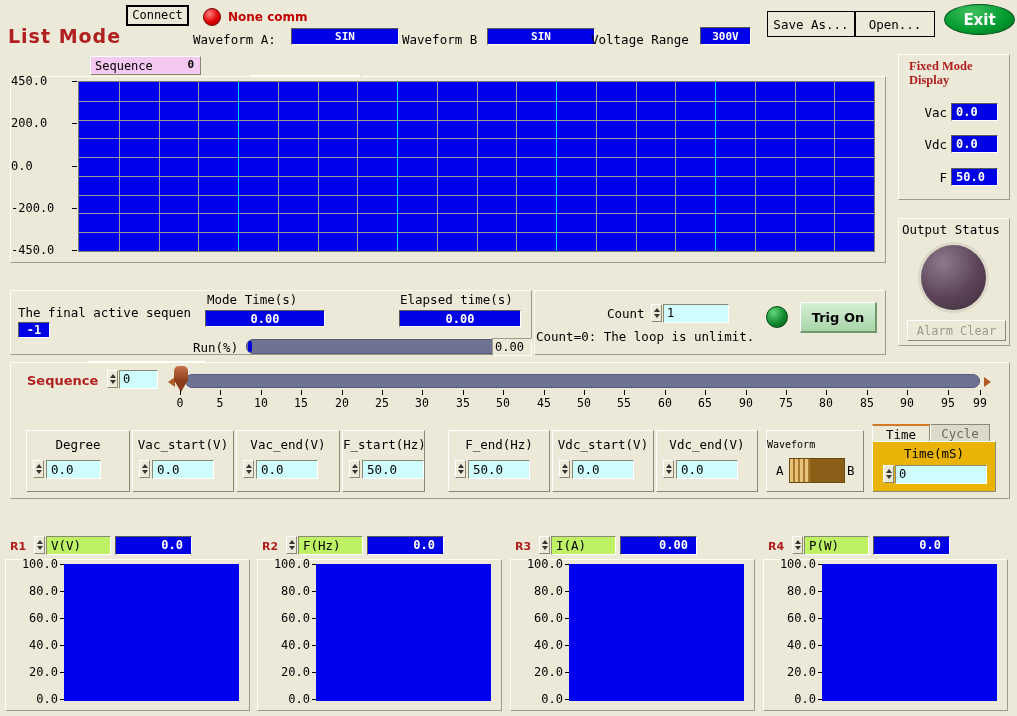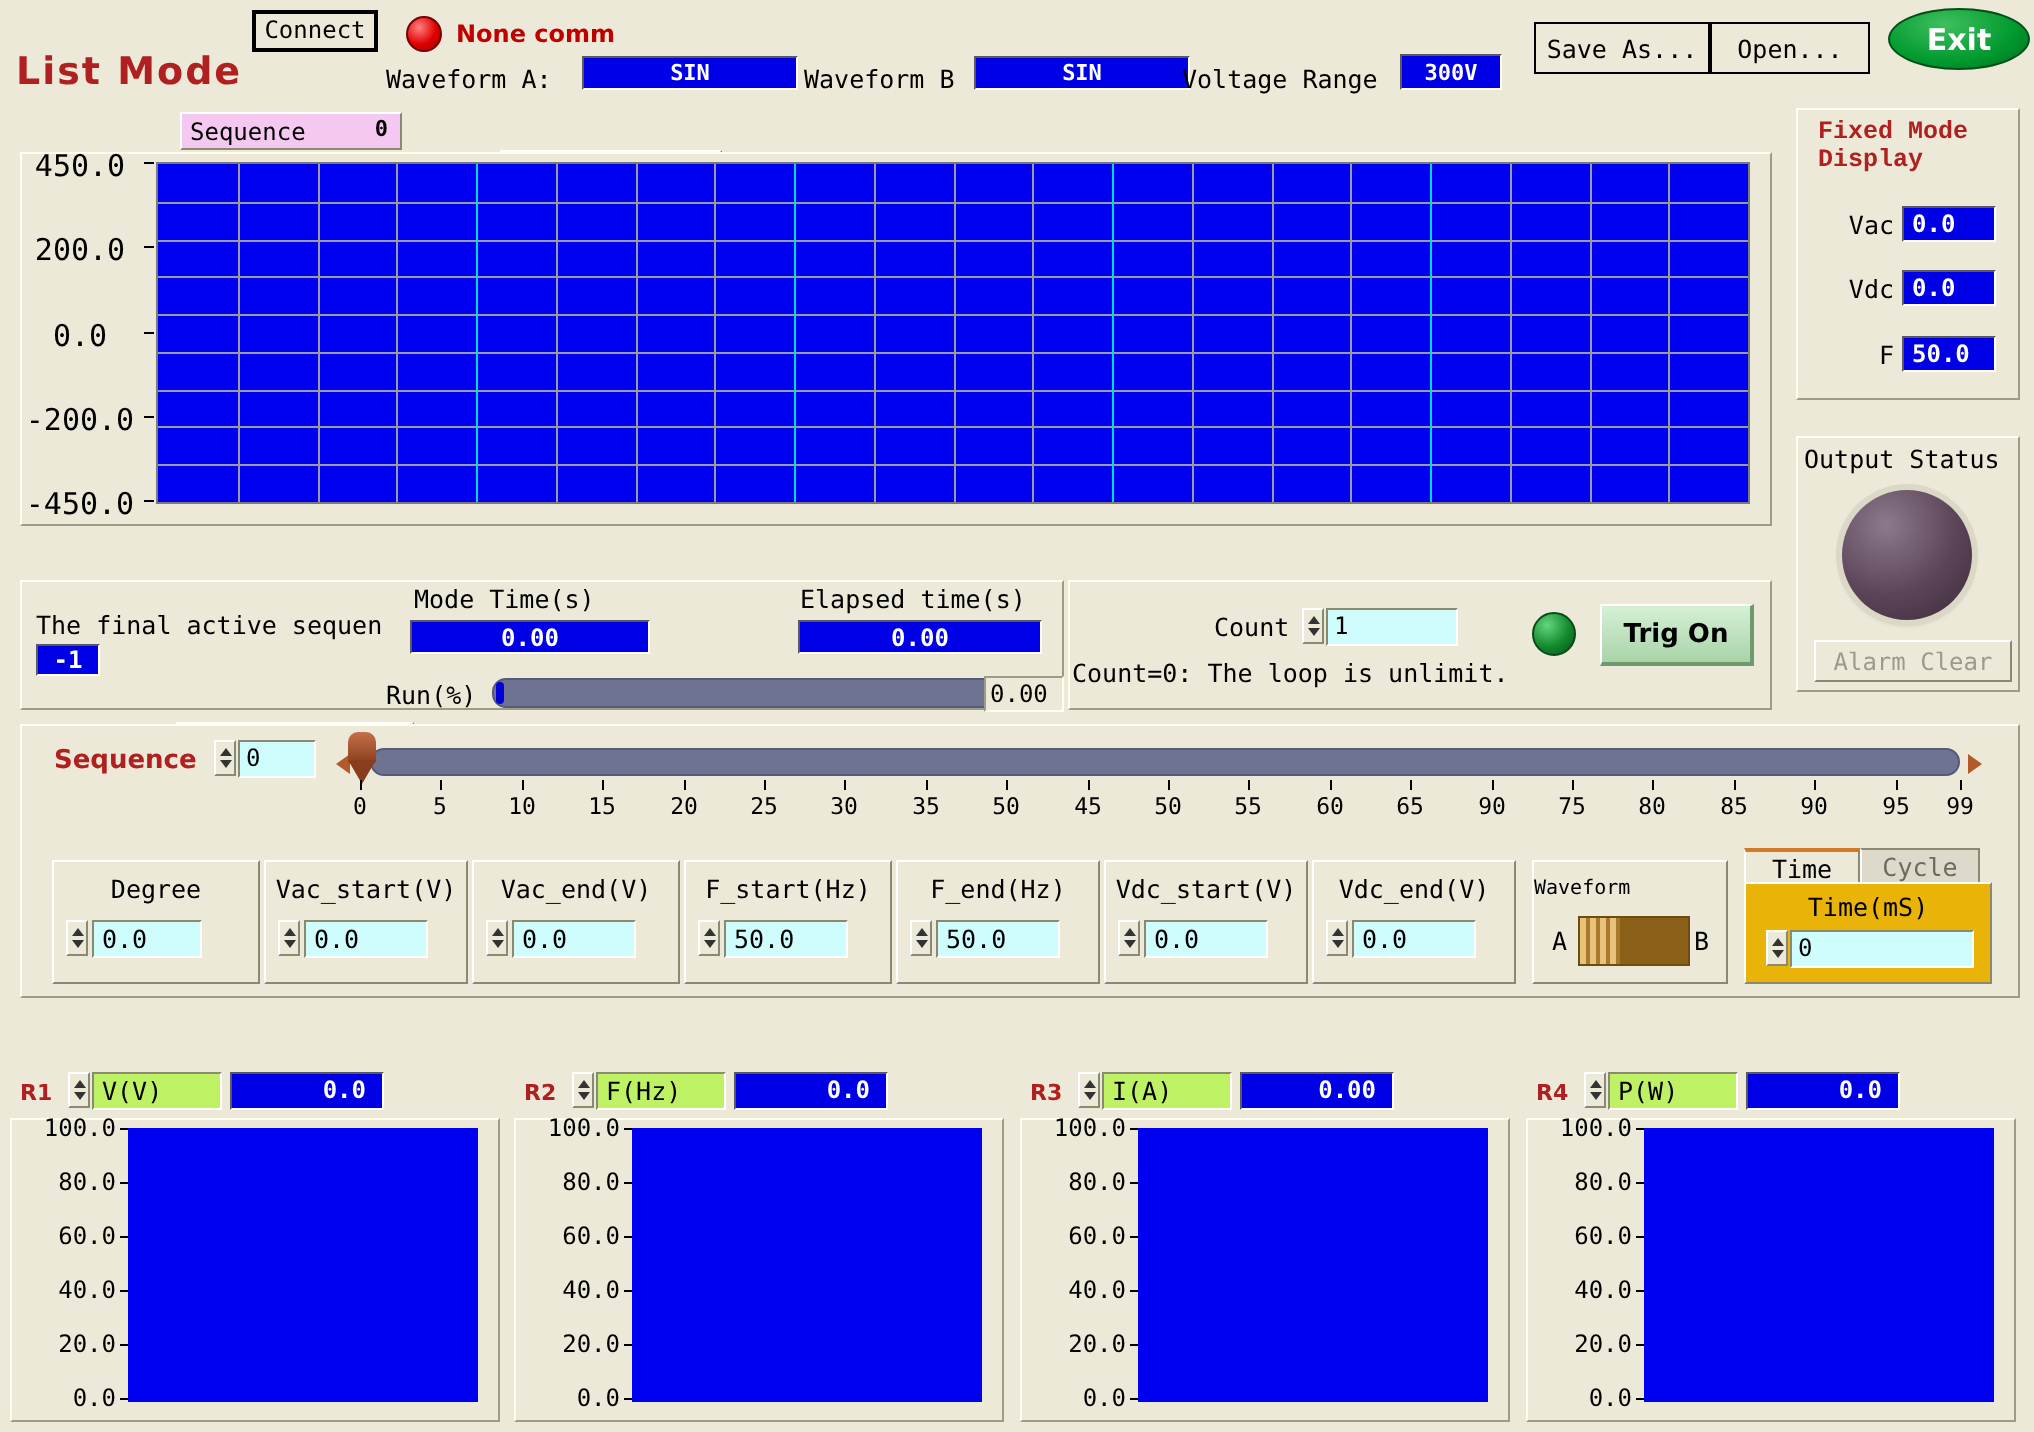--- a/index.html
+++ b/index.html
@@ -92,21 +92,21 @@
   #chart-frame{left:10px;top:76px;width:876px;height:187px;}
   #chart-plot{
     position:absolute;left:67px;top:4px;width:797px;height:171px;
     background:#0000f0;
     box-sizing:border-box;
     border:1px solid #7a7a7a;
   }
   .gl-h{position:absolute;left:0;right:0;height:1px;background:#9a9a9a;}
   .gl-v{position:absolute;top:0;bottom:0;width:1px;background:#9a9a9a;}
   .gl-vc{position:absolute;top:0;bottom:0;width:1px;background:#00d8f0;}
-  .ytick{position:absolute;right:0;width:58px;text-align:center;font-size:15px;}
+  .ytick{position:absolute;right:0;width:58px;text-align:left;font-size:12px;}
   .tickmark{position:absolute;width:5px;height:1px;background:#000;left:61px;}
   
   .msbox{
     height:18px;box-sizing:border-box;position:relative;
     border-top:1px solid #fff;border-left:1px solid #fff;
     border-right:1px solid #8a8a72;border-bottom:1px solid #8a8a72;
     font-size:12px;
   }
   .msbox .v{position:absolute;left:0;right:24px;top:1px;text-align:center;}
   .msbox .u{position:absolute;right:3px;top:3px;font-size:10px;}
@@ -156,21 +156,21 @@
     border-top:1px solid #fff;border-left:1px solid #fff;
     border-right:2px solid #6e9a6e;border-bottom:2px solid #6e9a6e;
     box-sizing:border-box;display:flex;align-items:center;justify-content:center;
     font-family:"DejaVu Sans","Liberation Sans",sans-serif;
     font-weight:bold;font-size:13px;cursor:pointer;
   }
   
   #fixed-panel{left:898px;top:54px;width:112px;height:146px;}
   #fixed-title{
     position:absolute;left:10px;top:4px;width:100px;
-    font-family:Liberation Mono, monospace;
+    font-family:Liberation Serif, serif;
     font-weight:bold;font-size:12.5px;color:#b02020;line-height:14px;
   }
   #out-panel{left:898px;top:218px;width:112px;height:128px;}
   #out-led{
     position:absolute;left:22px;top:26px;width:65px;height:65px;border-radius:50%;
     background:radial-gradient(circle at 34% 27%,#8c7a8c,#5c4458 55%,#3a2a38 100%);
     box-shadow:0 0 0 3px #dcd8c8, 0 1px 3px rgba(0,0,0,.5);
   }
   #alarm-btn{
     position:absolute;left:8px;top:101px;width:99px;height:21px;
@@ -482,21 +482,21 @@
     <div class="parambox" style="left: 132px; width: 102px;">
       <div class="plbl">Vac_start(V)</div>
       <div class="spin" style="left:6px;top:29px;"></div>
       <div class="pfield" style="width: 62px;">0.0</div>
     </div>
     <div class="parambox" style="left: 236px; width: 104px;">
       <div class="plbl">Vac_end(V)</div>
       <div class="spin" style="left:6px;top:29px;"></div>
       <div class="pfield" style="width: 62px;">0.0</div>
     </div>
-    <div class="parambox" style="left: 342px; width: 104px; padding-left: 46px;">
+    <div class="parambox" style="left: 342px; width: 83px; padding-left: 46px;">
       <div class="plbl">F_start(Hz)</div>
       <div class="spin" style="left:6px;top:29px;"></div>
       <div class="pfield" style="width: 62px;">50.0</div>
     </div>
     <div class="parambox" style="left: 448px; width: 102px;">
       <div class="plbl">F_end(Hz)</div>
       <div class="spin" style="left:6px;top:29px;"></div>
       <div class="pfield" style="width: 62px;">50.0</div>
     </div>
     <div class="parambox" style="left: 552px; width: 102px;">

